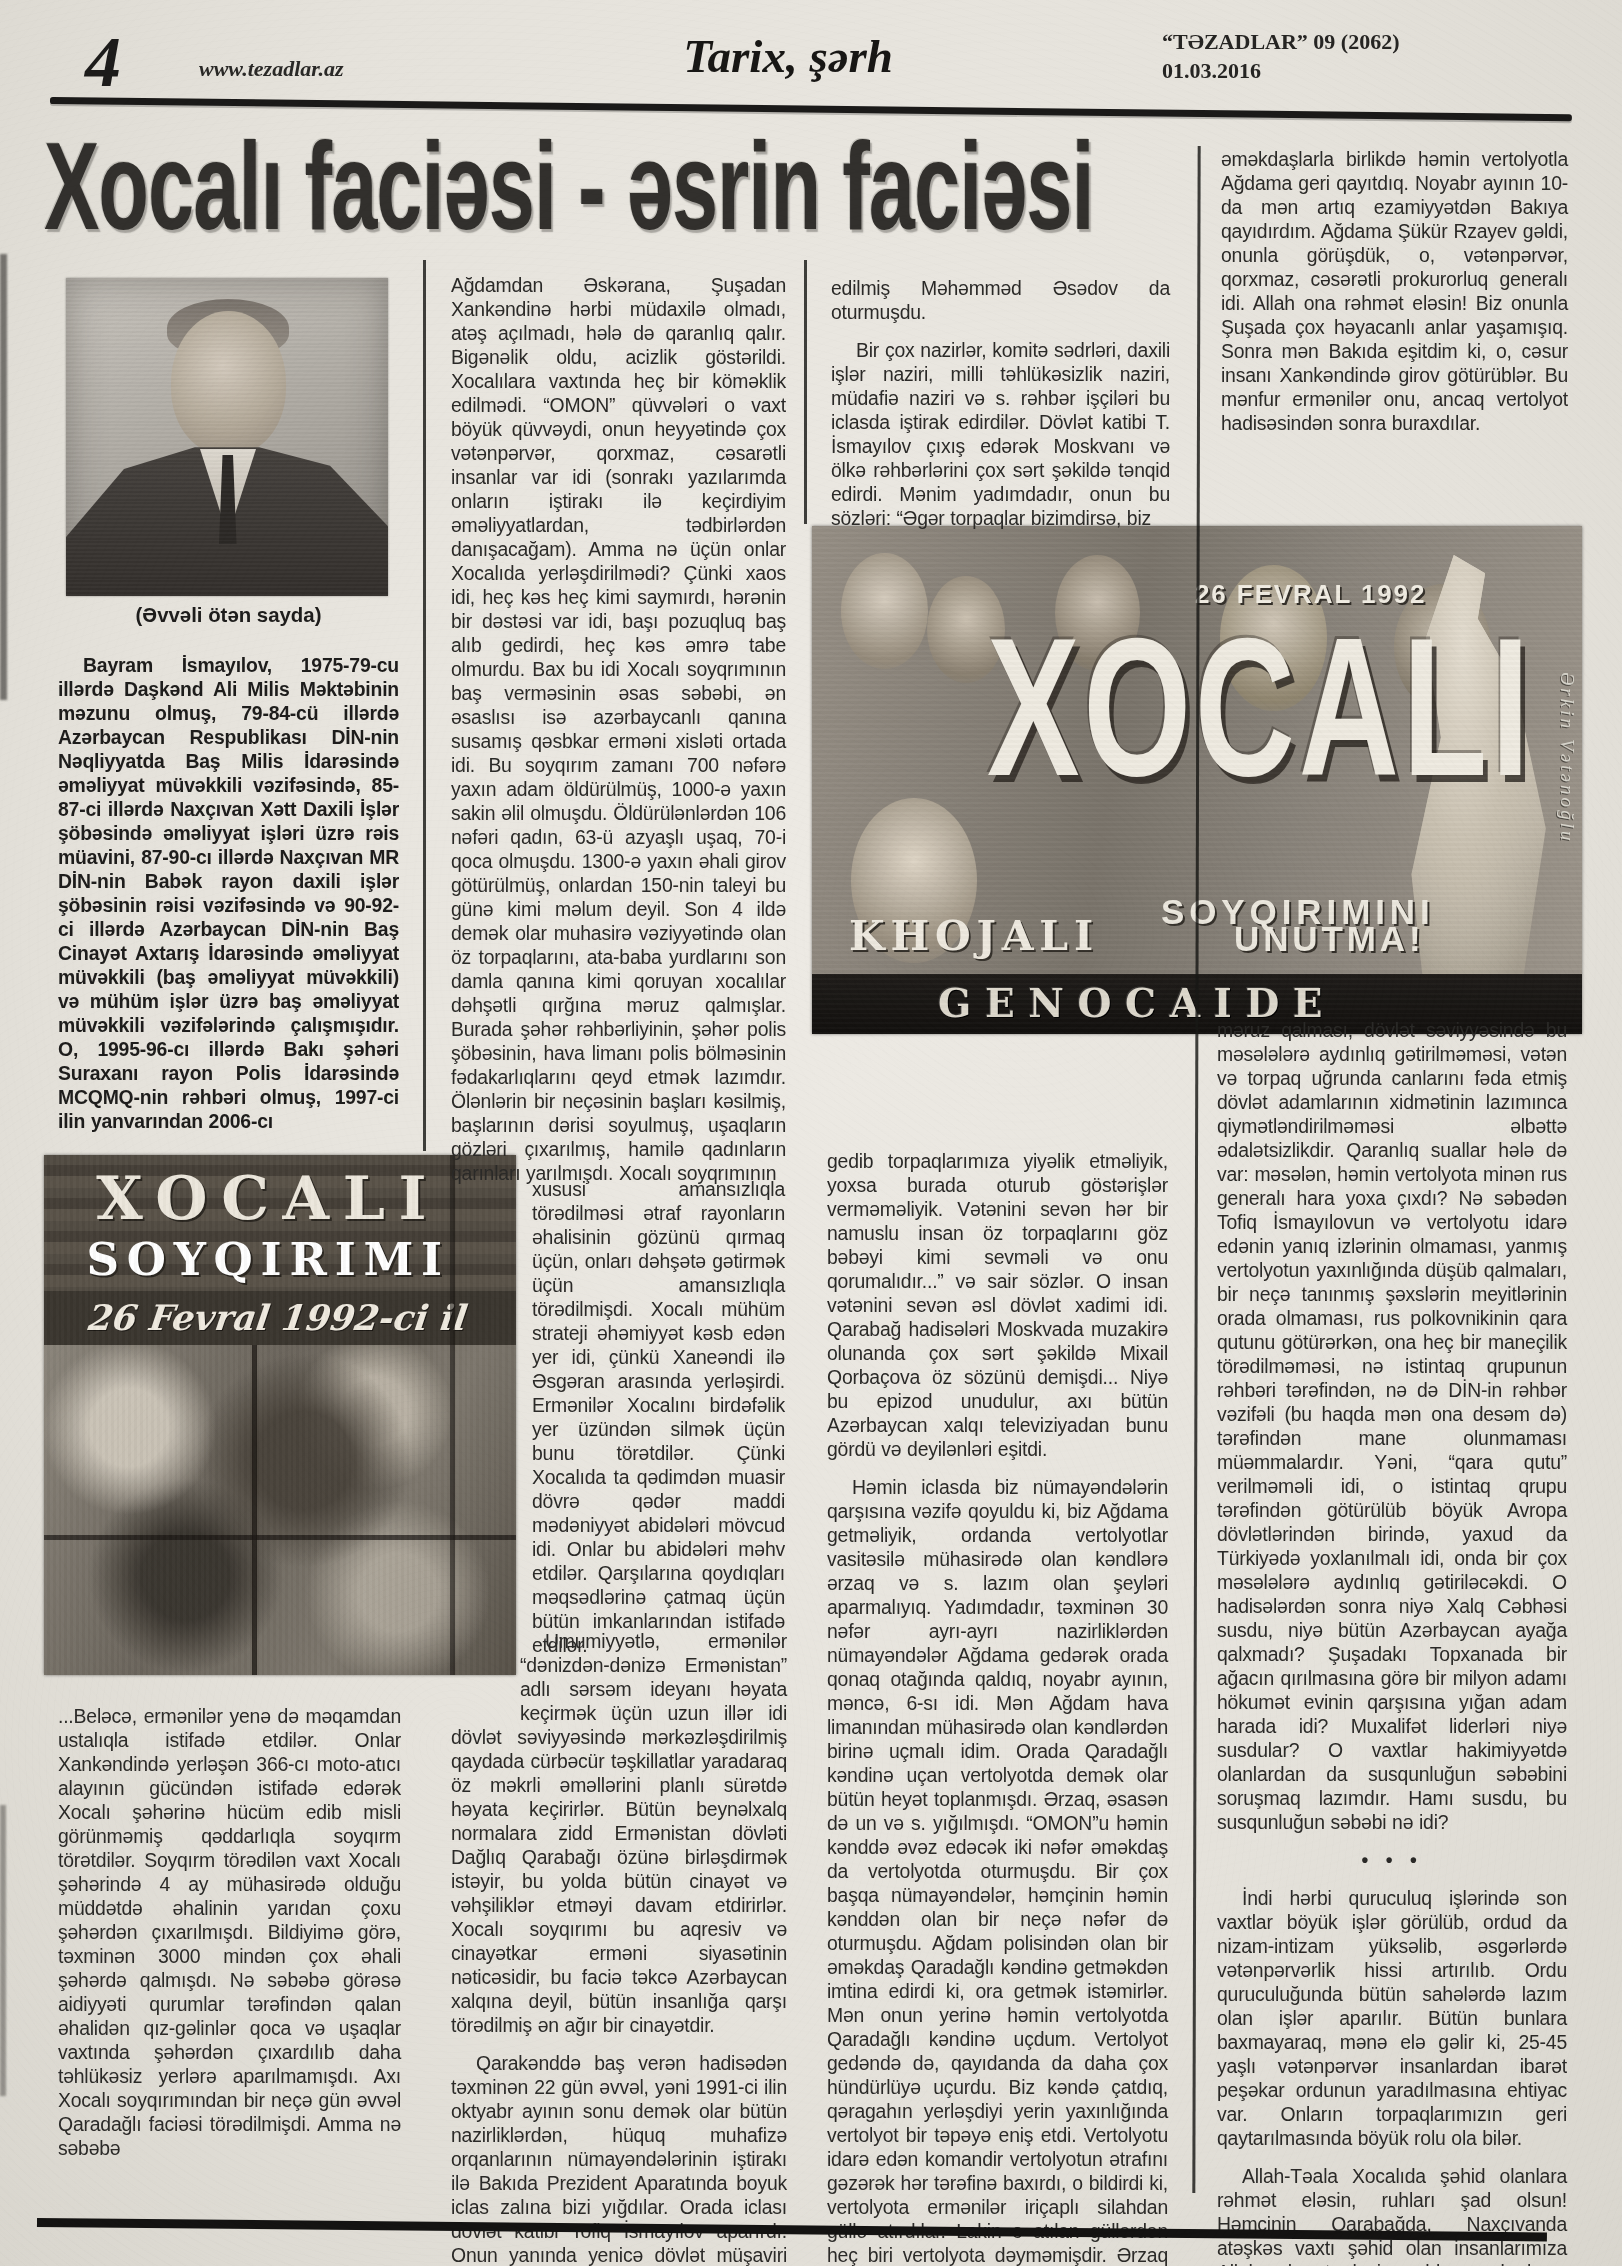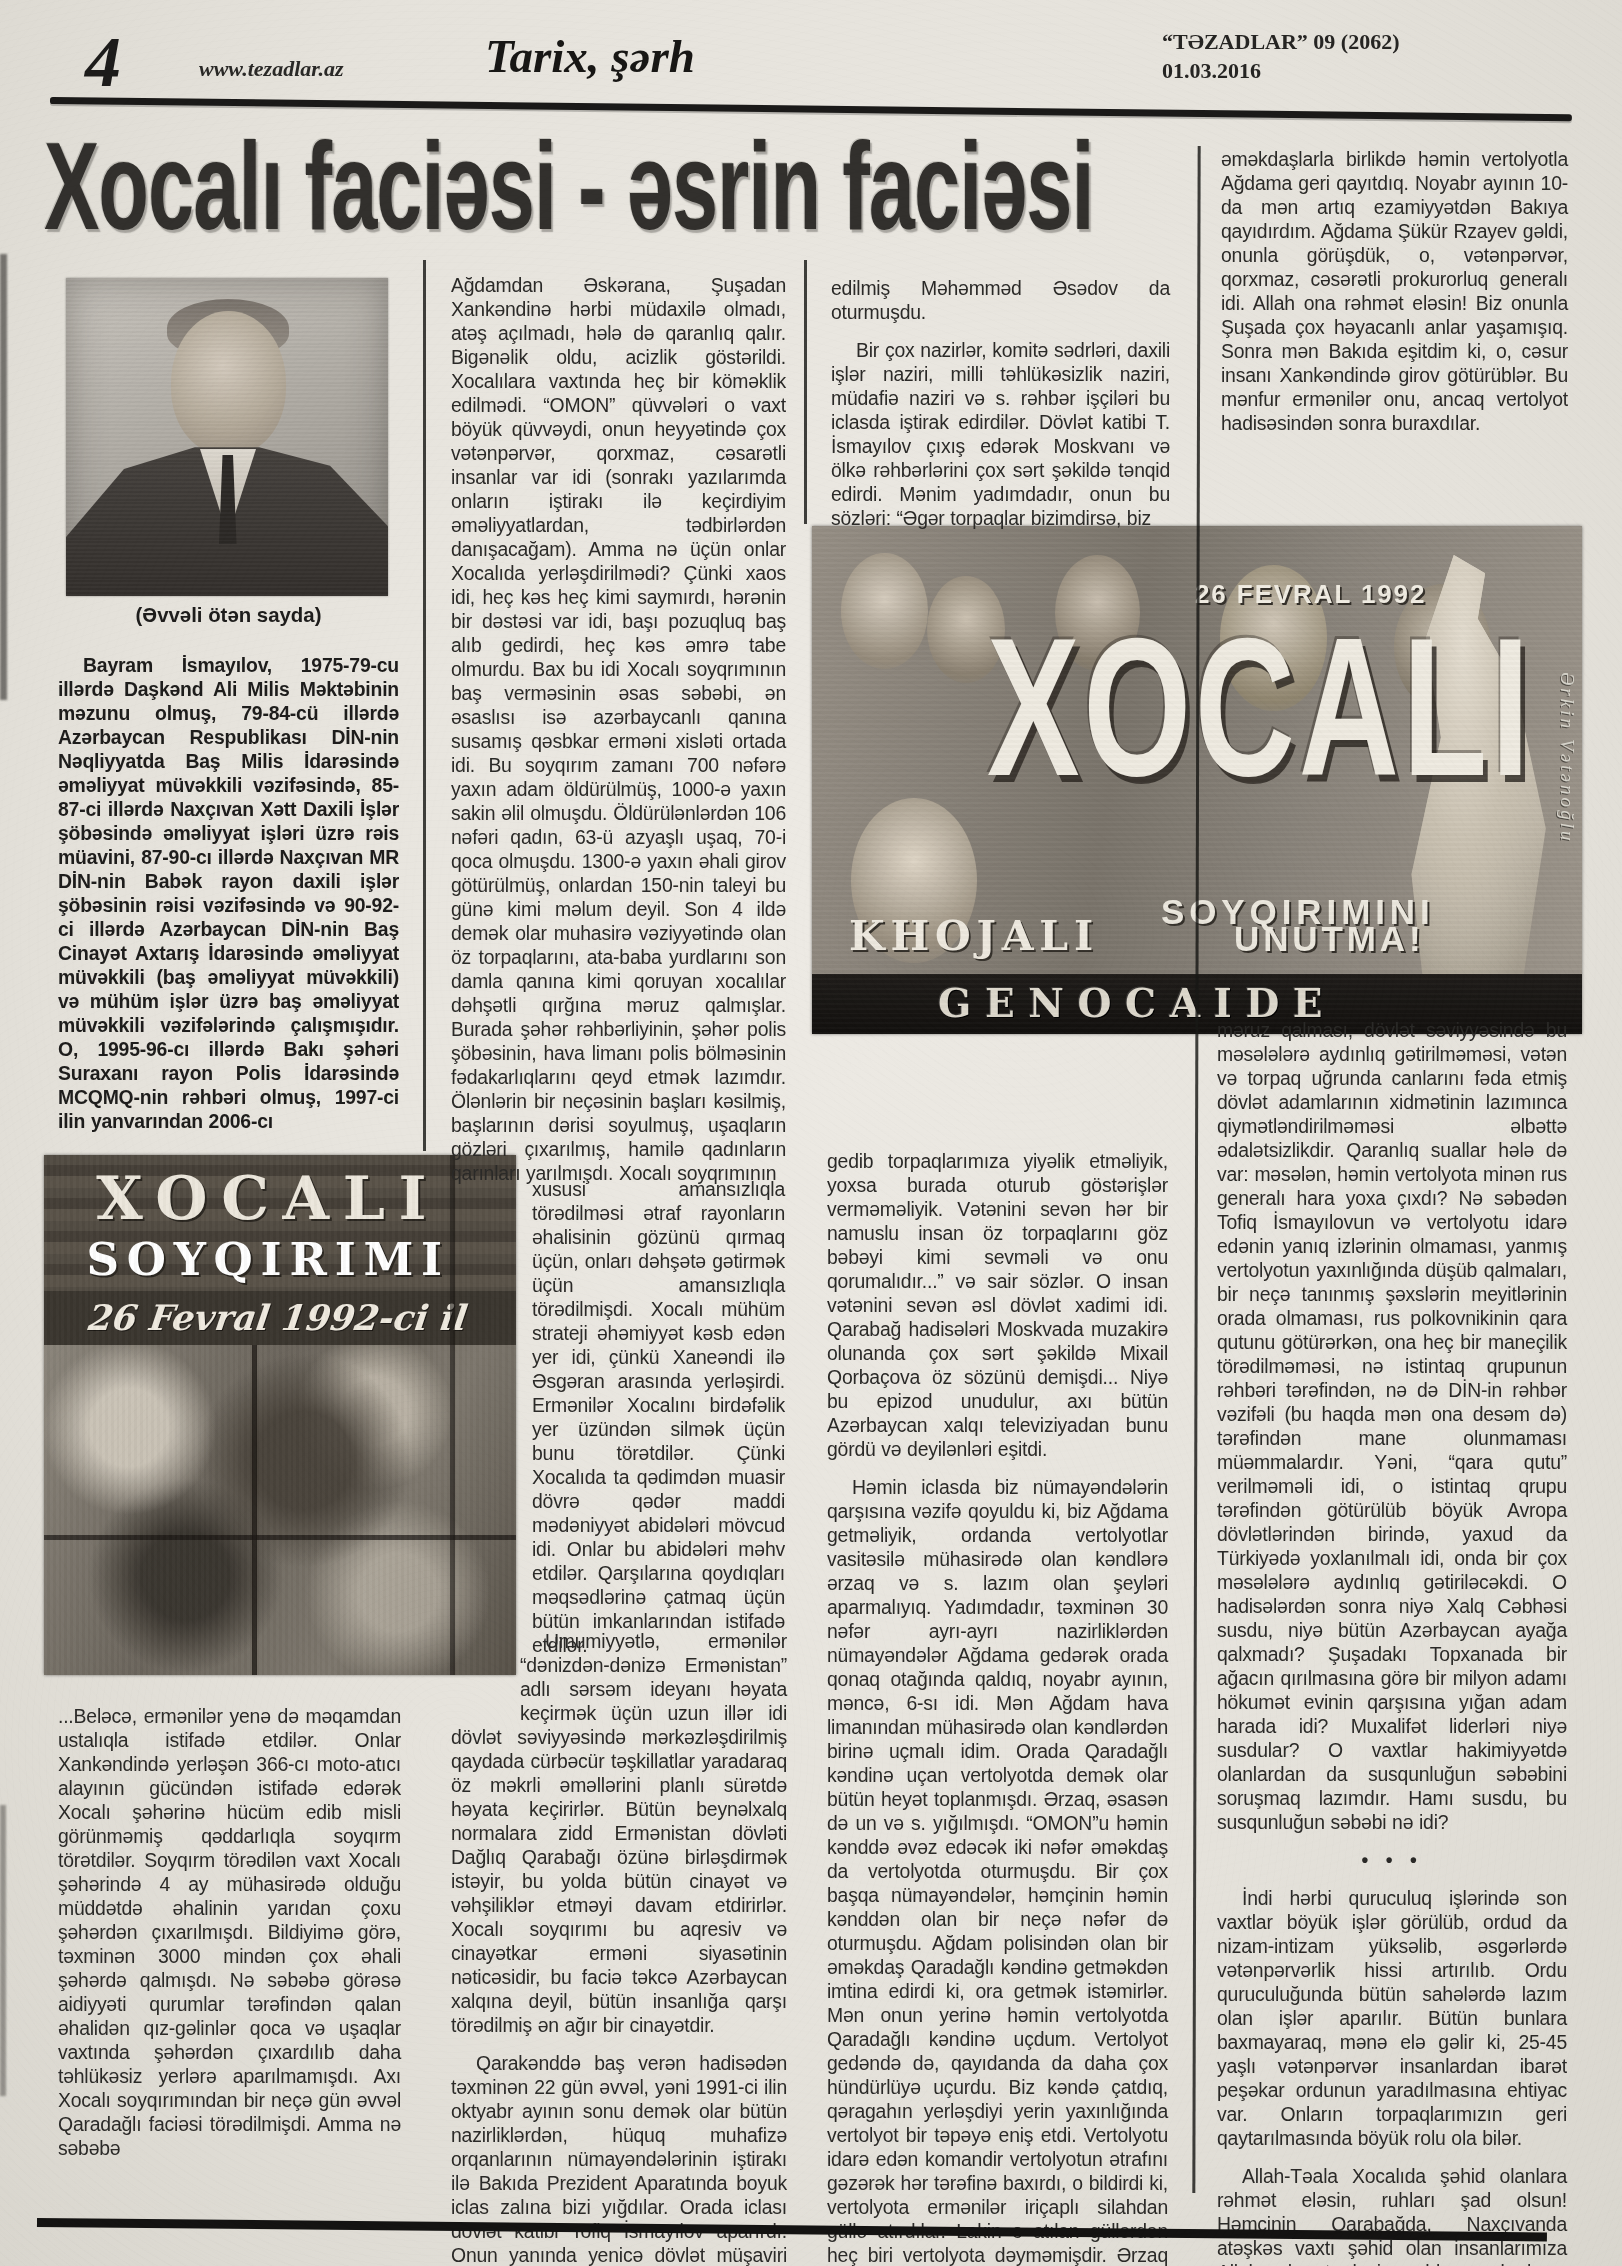--- a/index.html
+++ b/index.html
@@ -2,21 +2,21 @@
 <html><head>
 <meta charset="utf-8">
 <style>
   html,body{margin:0;padding:0;background:#c8c5bf;}
   .page{position:relative;width:1622px;height:2267px;margin:0 auto;overflow:hidden;
         background:radial-gradient(ellipse at 50% 40%, #edeae4 0%, #e5e2db 60%, #d9d6ce 100%);
         font-family:"Liberation Sans", sans-serif;color:#262626;}
   
   .pagenum{position:absolute;left:85px;top:21.3px;font:italic bold 72px "Liberation Serif",serif;color:#1d1c1b;}
   .website{position:absolute;left:199px;top:56px;font:italic bold 22px "Liberation Serif",serif;color:#2a2927;text-align:right;}
-  .section{position:absolute;left:485px;top:29px;width:408px;text-align:left;
+  .section{position:absolute;left:485px;top:29px;width:408px;text-align:right;
            font:italic bold 47px "Liberation Serif",serif;color:#181715;}
   .issuebox{position:absolute;left:1162px;top:27px;width:311px;text-align:left;
             font:bold 22px "Liberation Serif",serif;color:#262523;line-height:29px;}
   .rule-top{position:absolute;left:50px;top:97px;width:1522px;height:6.8px;background:#1b1a19;
             transform:rotate(0.65deg);transform-origin:left center;border-radius:2.9px;
             box-shadow:0 1.9px 0 rgba(40,40,40,.25);}
   
   .headline{position:absolute;left:44px;top:115px;width:1145px;margin:0;
             font-family:"Liberation Sans",sans-serif;font-weight:bold;font-size:83px;letter-spacing:-1px;
             color:#32302d;transform:scale(1.0,1.5);transform-origin:left top;white-space:nowrap;

